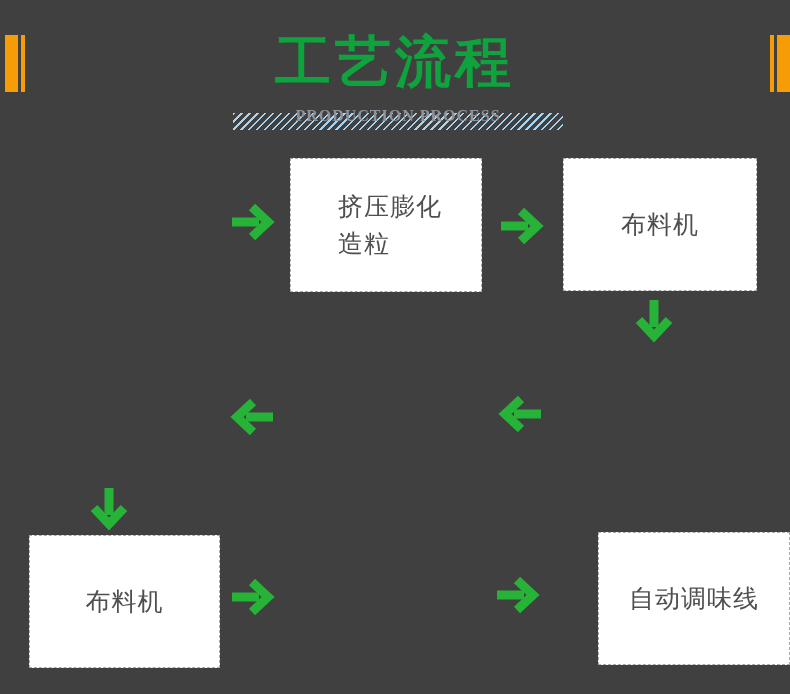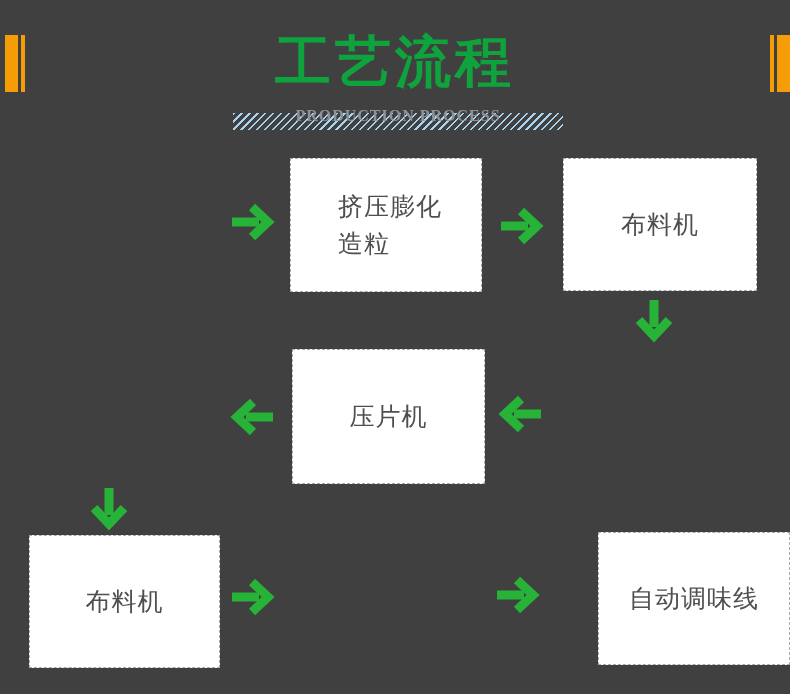--- a/index.html
+++ b/index.html
@@ -85,23 +85,20 @@
   </div>
 
   <div class="box b1">
     <span class="box-label">挤压膨化
 造粒</span>
   </div>
   <div class="box b2">
     <span class="box-label">布料机</span>
   </div>
 
-  <div class="box b4">
-    <span class="box-label">压片机</span>
-  </div>
 
   <div class="box b6">
     <span class="box-label">布料机</span>
   </div>
   <div class="box b8">
     <span class="box-label">自动调味线</span>
   </div>
 
   <div class="arrow right a1">
     <svg viewBox="0 0 46 40">

